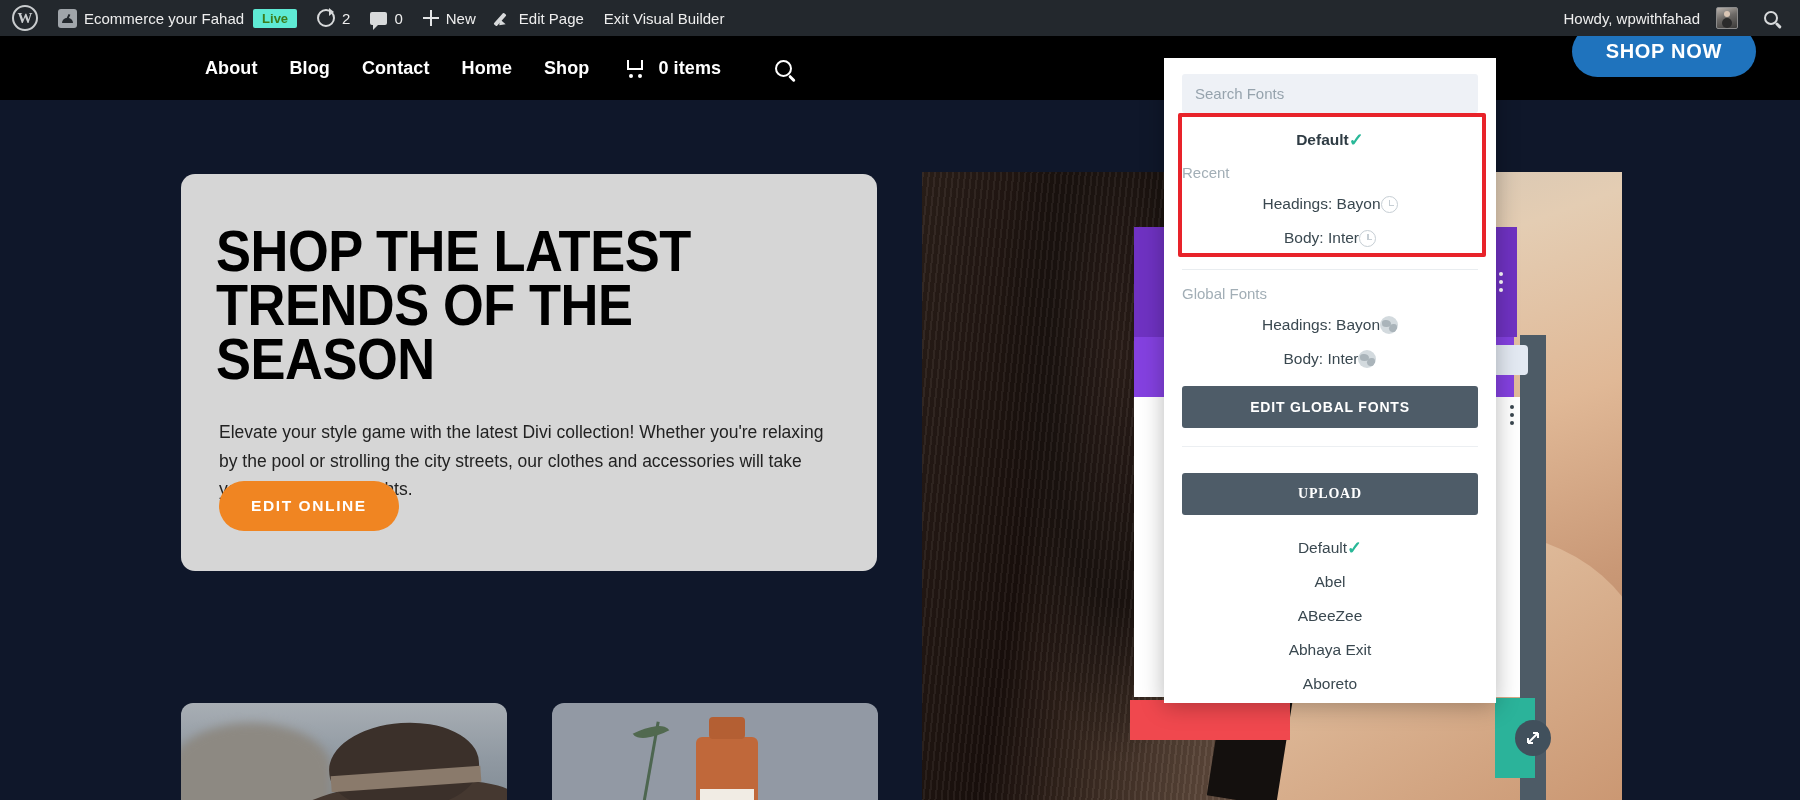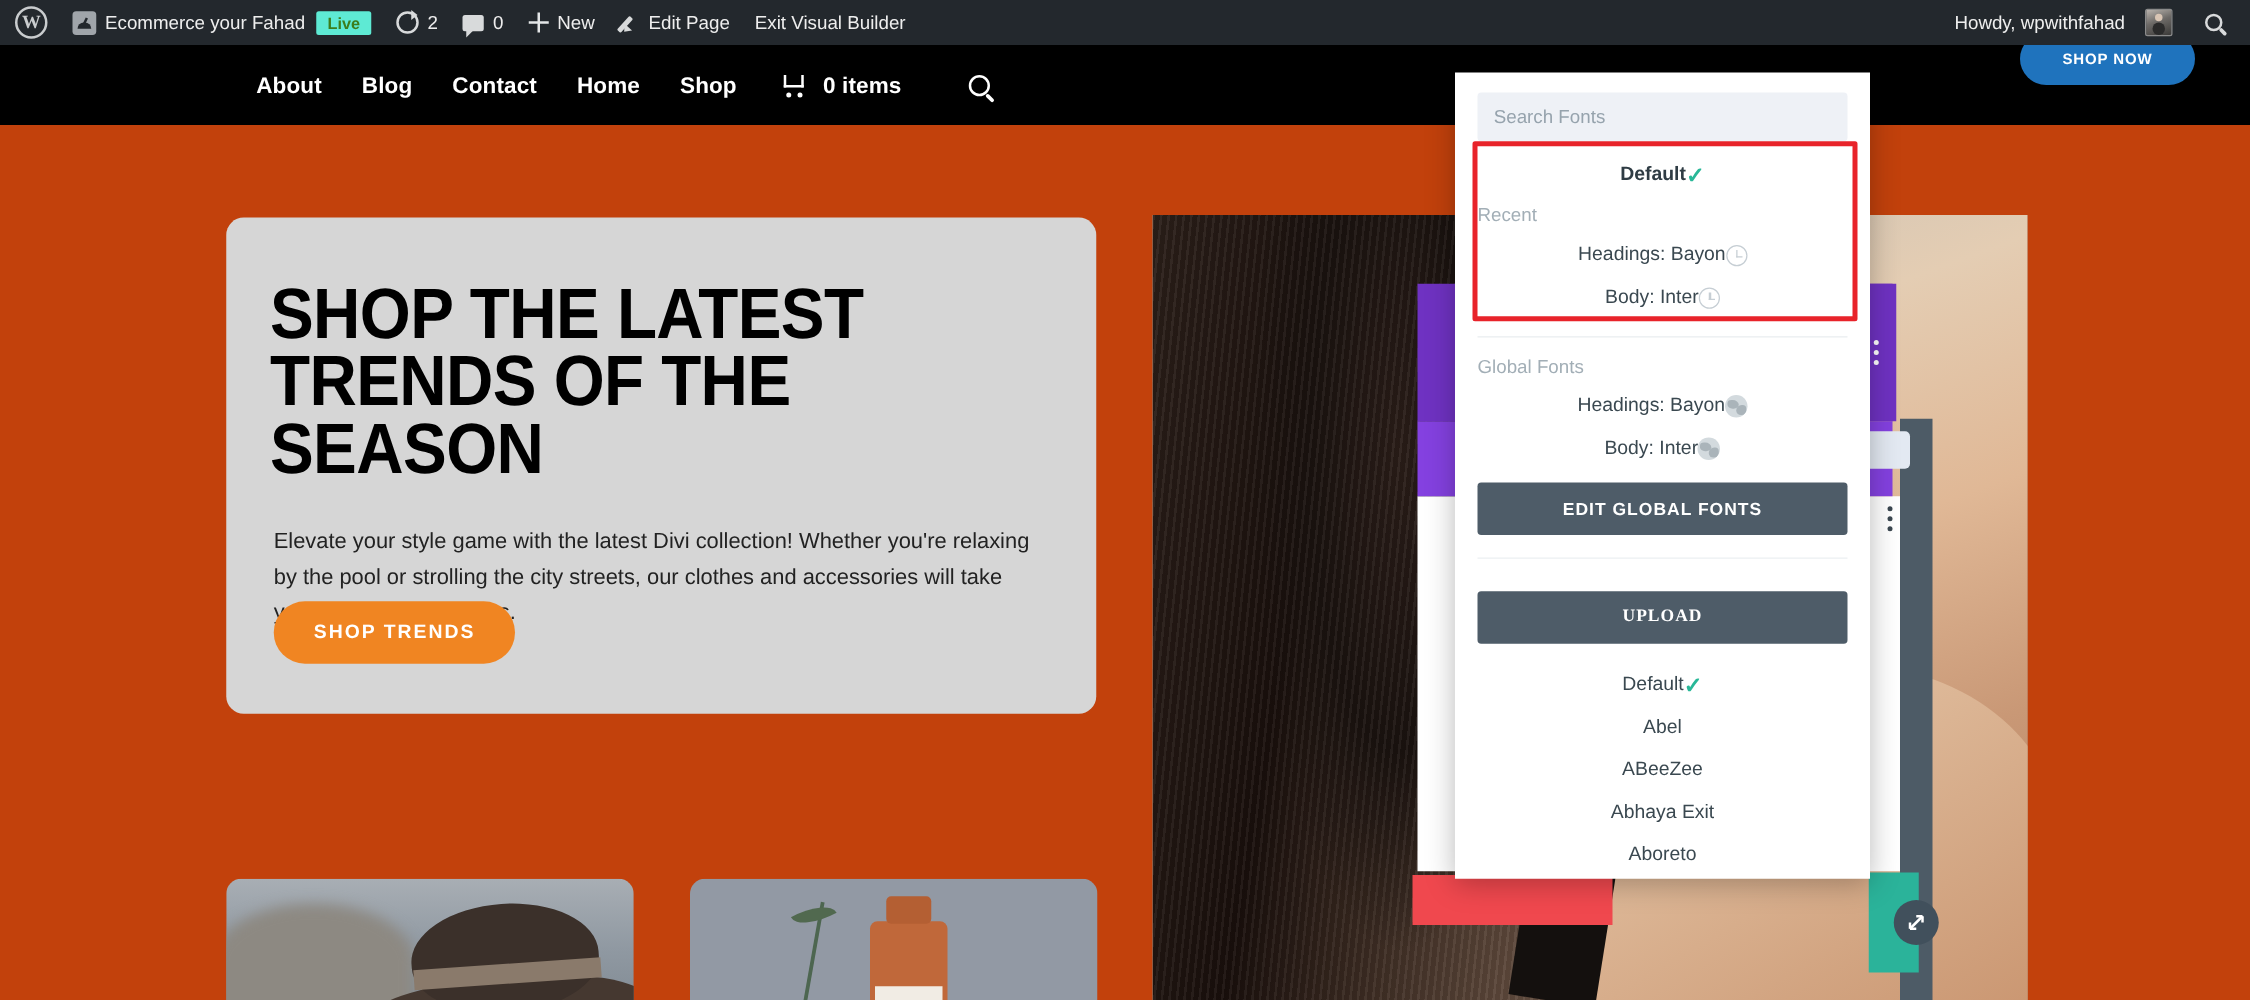--- a/index.html
+++ b/index.html
@@ -113,26 +113,26 @@
   .nav-search{
     width:17px;height:17px;border:2.6px solid #fff;border-radius:50%;position:relative;
     margin-left:22px;box-sizing:border-box;
   }
   .nav-search:after{
     content:"";position:absolute;right:-6px;bottom:-5px;width:8px;height:2.8px;
     background:#fff;transform:rotate(45deg);border-radius:2px;
   }
   #shop-now-btn{
     position:absolute;right:44px;top:26px;background:#1f73bd;color:#fff;
-    border:none;border-radius:40px;padding:14px 34px;font-size:12px;font-weight:bold;
+    border:none;border-radius:40px;padding:14px 34px;font-size:20px;font-weight:bold;
     letter-spacing:.7px;cursor:pointer;font-family:"Liberation Sans",sans-serif;z-index:45;
   }
   
   #page{
-    position:absolute;top:100px;left:0;width:1800px;height:700px;background:#c2410c;overflow:hidden;
+    position:absolute;top:100px;left:0;width:1800px;height:700px;background:#0f172a;overflow:hidden;
   }
   #hero-card{
     position:absolute;left:181px;top:74px;width:696px;height:397px;
     background:#d6d6d6;border-radius:14px;
   }
   #hero-card h1{
     margin:0;padding:50px 30px 0 38px;
     font-family:"Liberation Sans Narrow","Liberation Sans",sans-serif;
     font-size:57px;line-height:.95;font-weight:bold;color:#000;
     letter-spacing:-.5px;text-transform:uppercase;transform:scaleX(.92);transform-origin:left top;
@@ -368,21 +368,21 @@
   <div id="hero-photo">
     <div class="skin"></div>
     <div class="shoulder"></div>
     <div class="hair"></div>
     <div class="strap"></div>
   </div>
 
   <div id="hero-card">
     <h1>SHOP THE LATEST TRENDS OF THE SEASON</h1>
     <p>Elevate your style game with the latest Divi collection! Whether you're relaxing by the pool or strolling the city streets, our clothes and accessories will take your look to new heights.</p>
-    <button id="shop-online-btn">SHOP TRENDS</button>
+    <button id="shop-online-btn">EDIT ONLINE</button>
   </div>
 
   <div class="pcard" id="pcard1">
     <div class="img">
       <div class="mount"></div>
       <div class="brim"></div>
       <div class="hat"></div>
       <div class="band"></div>
     </div>
   </div>

